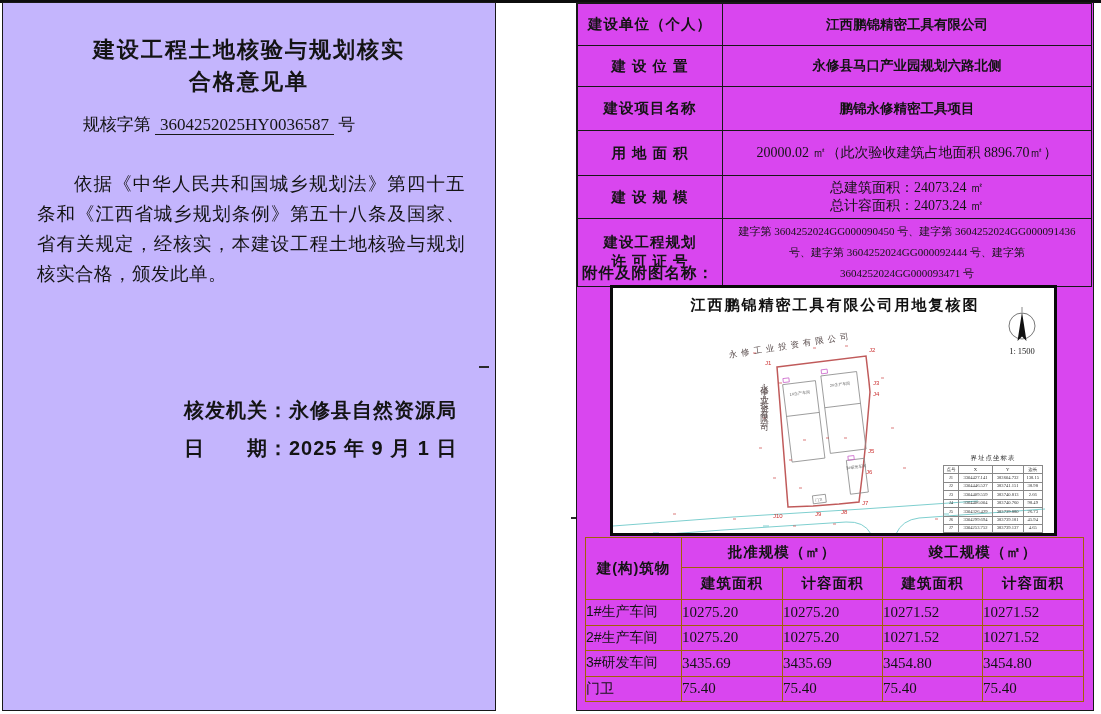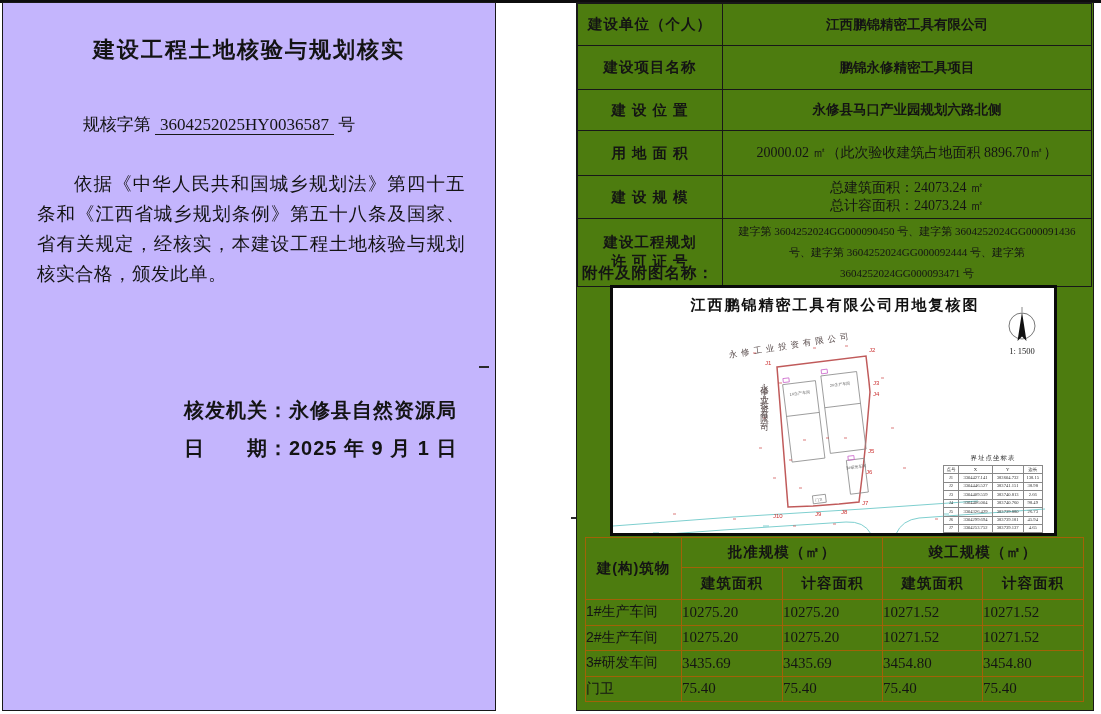--- a/index.html
+++ b/index.html
@@ -17,21 +17,21 @@
   .lp-title{position:absolute; left:0; width:100%; text-align:center; font-weight:700;
             font-size:22px; letter-spacing:2px;}
   .lp-docno{position:absolute; top:110px; left:0; width:100%; text-align:center; padding-right:60px;
             font-size:17px;}
   .lp-docno .u{border-bottom:1.5px solid #181818; padding:0 5px;}
   .lp-para{position:absolute; top:166px; left:34px; width:428px; font-size:18.5px; line-height:30px;
            text-indent:2em; text-align:justify; letter-spacing:.5px; font-weight:500;}
   .lp-issue{position:absolute; left:181px; font-size:20px; font-weight:600; letter-spacing:1px;}
 
   
-  .page-right{position:absolute; left:576px; top:2px; width:518px; height:709px; background:#4d7c0f;
+  .page-right{position:absolute; left:576px; top:2px; width:518px; height:709px; background:#d946ef;
               border:1.5px solid #181818;}
   table.info{border-collapse:collapse; table-layout:fixed; width:515px;}
   table.info td{border:1px solid #181818; text-align:center; vertical-align:middle; overflow:hidden;}
   table.info td.lbl{width:145px; font-size:14.5px; font-weight:700; letter-spacing:1px;}
   table.info td.val{font-size:13.5px; font-weight:600;margin-top:22px;}
   table.info td.val.serifv{font-family:"Liberation Serif","DejaVu Serif",serif; font-weight:400; font-size:14px;}
   table.info td.val.permit{font-family:"Liberation Serif","DejaVu Serif",serif; font-weight:400;
                            font-size:11px; line-height:1.9; padding:2px 8px;}
   .attach-label{position:absolute; left:5px; top:260px; font-size:15.5px; font-weight:700; letter-spacing:1px;}
 
@@ -57,20 +57,21 @@
   table.scale td.num{font-family:"Liberation Serif","DejaVu Serif",serif; font-size:15px;}
   .tick{position:absolute; height:1.5px; background:#2a2a2a;}
 </style>
 </head>
 <body>
 
 <div class="top-strip"></div>
 
 <div class="page-left">
   <div class="lp-title" style="top:32px;">建设工程土地核验与规划核实</div>
+  <div class="lp-title" style="top:64px;">合格意见单</div>
 
   <div class="lp-docno song">
     <span>规核字第</span>
     <span class="u">3604252025HY0036587</span>
     <span>号</span>
   </div>
 
   <div class="lp-para">依据《中华人民共和国城乡规划法》第四十五条和《江西省城乡规划条例》第五十八条及国家、省有关规定，经核实，本建设工程土地核验与规划核实合格，颁发此单。</div>
 
   <div class="lp-issue" style="top:394px;">
@@ -85,27 +86,27 @@
 <div class="tick" style="left:571px; top:517px; width:11px;"></div>
 
 <div class="page-right">
 
   <table class="info">
     <tbody>
         <tr style="height:42px;">
       <td class="lbl">建设单位（个人）</td>
       <td class="val">江西鹏锦精密工具有限公司</td>
     </tr>
+    <tr style="height:41px;">
+      <td class="lbl">建 设 位 置</td>
+      <td class="val">永修县马口产业园规划六路北侧</td>
+    </tr>
     <tr style="height:44px;">
       <td class="lbl">建设项目名称</td>
       <td class="val">鹏锦永修精密工具项目</td>
-    </tr>
-    <tr style="height:41px;">
-      <td class="lbl">建 设 位 置</td>
-      <td class="val">永修县马口产业园规划六路北侧</td>
     </tr>
     <tr style="height:45px;">
       <td class="lbl">用 地 面 积</td>
       <td class="val serifv">20000.02 ㎡（此次验收建筑占地面积 8896.70㎡）</td>
     </tr>
     <tr style="height:43px;">
       <td class="lbl">建 设 规 模</td>
       <td class="val serifv">
         <div>总建筑面积：24073.24 ㎡</div>
         <div>总计容面积：24073.24 ㎡</div>

